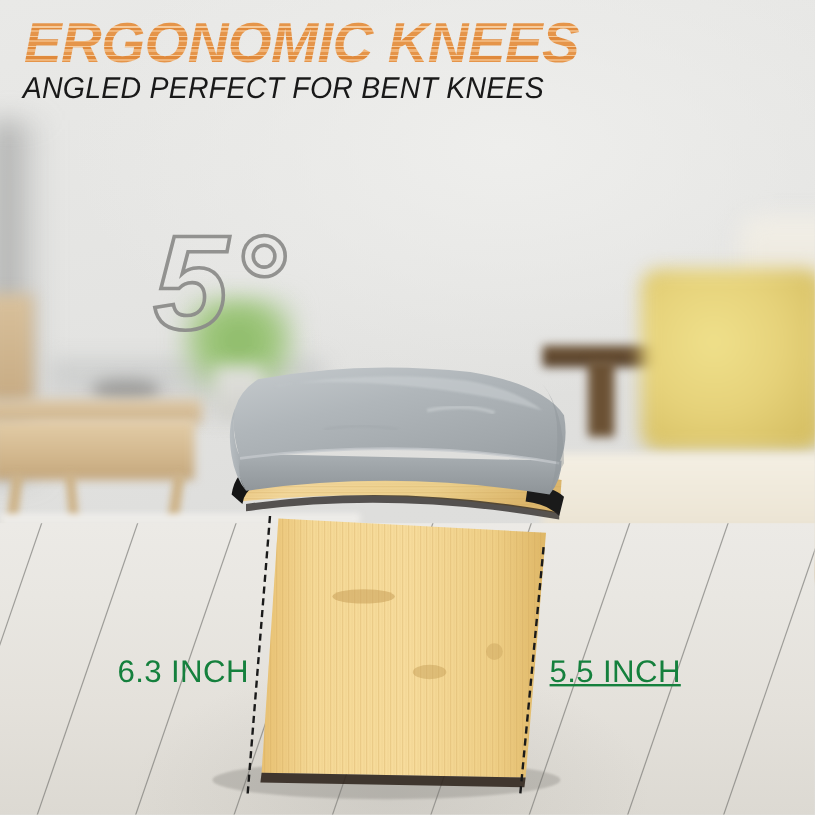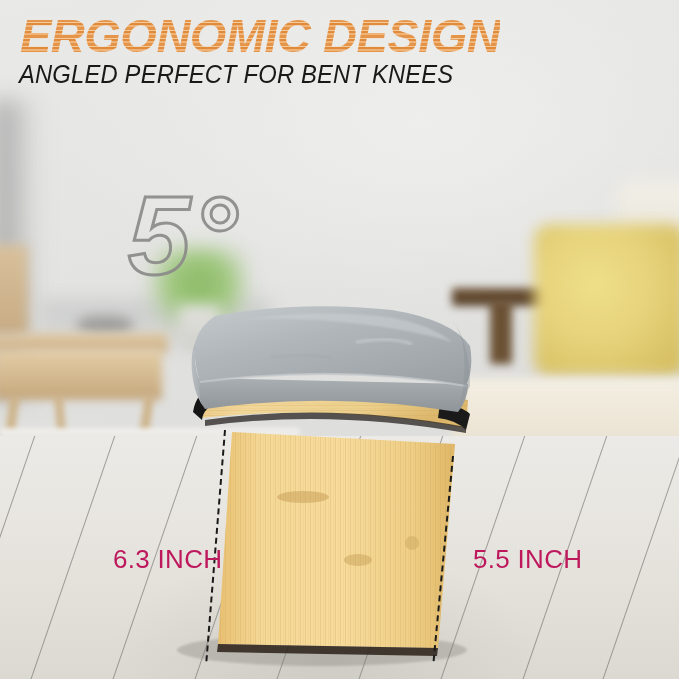--- a/index.html
+++ b/index.html
@@ -142,25 +142,25 @@
     position:absolute;
     font-weight:bold;font-style:italic;white-space:nowrap;
     color:transparent;
     -webkit-text-stroke:3px #8b8b89;
     opacity:.92;
   }
   .wm-five{left:128px;top:171px;font-size:112px;letter-spacing:2px;}
   .wm-tilt{left:292px;top:173px;font-size:112px;letter-spacing:6px;}
 
   .dim-label{
-    position:absolute;font-size:26px;color:#be185d;
-    letter-spacing:.3px;white-space:nowrap;margin-left:15px;
+    position:absolute;font-size:26px;color:#15803d;
+    letter-spacing:.3px;white-space:nowrap;
   }
   .dim-left{left:98px;top:544px;}
-  .dim-right{left:458px;top:544px;}
+  .dim-right{left:458px;top:544px;text-decoration:underline;}
 
   .dash-line{position:absolute;width:0;border-left:2.4px dashed #1a1a1a;transform-origin:top center;}
   .dash-left{left:224px;top:430px;height:232px;transform:rotate(4.6deg);}
   .dash-right{left:452px;top:456px;height:206px;transform:rotate(5.4deg);}
 </style>
 </head>
 <body>
 
 <div id="stage">
 
@@ -276,21 +276,21 @@
     <path d="M 228 322 Q 310 308 388 317 Q 430 324 452 342 Q 400 326 320 320 Q 256 316 228 322 Z" fill="#ccd1d4" opacity="0.55" filter="url(#softBlur)"></path>
 
     <path d="M 200 382 Q 340 364 466 386" fill="none" stroke="#c5cacd" stroke-width="2.2" opacity="0.75"></path>
 
     <path d="M 356 342 Q 390 336 412 344" fill="none" stroke="#cfd4d6" stroke-width="3" opacity="0.55" filter="url(#softBlur)"></path>
     <path d="M 270 358 Q 300 352 332 358" fill="none" stroke="#9ea4a8" stroke-width="2" opacity="0.40" filter="url(#softBlur)"></path>
 
     <path d="M 452 320 Q 470 342 470 386 Q 462 400 458 412 Q 466 386 464 352 Q 462 332 452 320 Z" fill="#8f9599" opacity="0.45"></path>
   </svg>
 
-  <div class="headline">ERGONOMIC DESIGN</div>
+  <div class="headline">ERGONOMIC KNEES</div>
   <div class="subhead">ANGLED PERFECT FOR BENT KNEES</div>
 
   <div class="watermark wm-five">
     <span>5</span><span>°</span>
   </div>
 
   <div class="dash-line dash-left"></div>
   <div class="dash-line dash-right"></div>
 
   <div class="dim-label dim-left">6.3 INCH</div>

